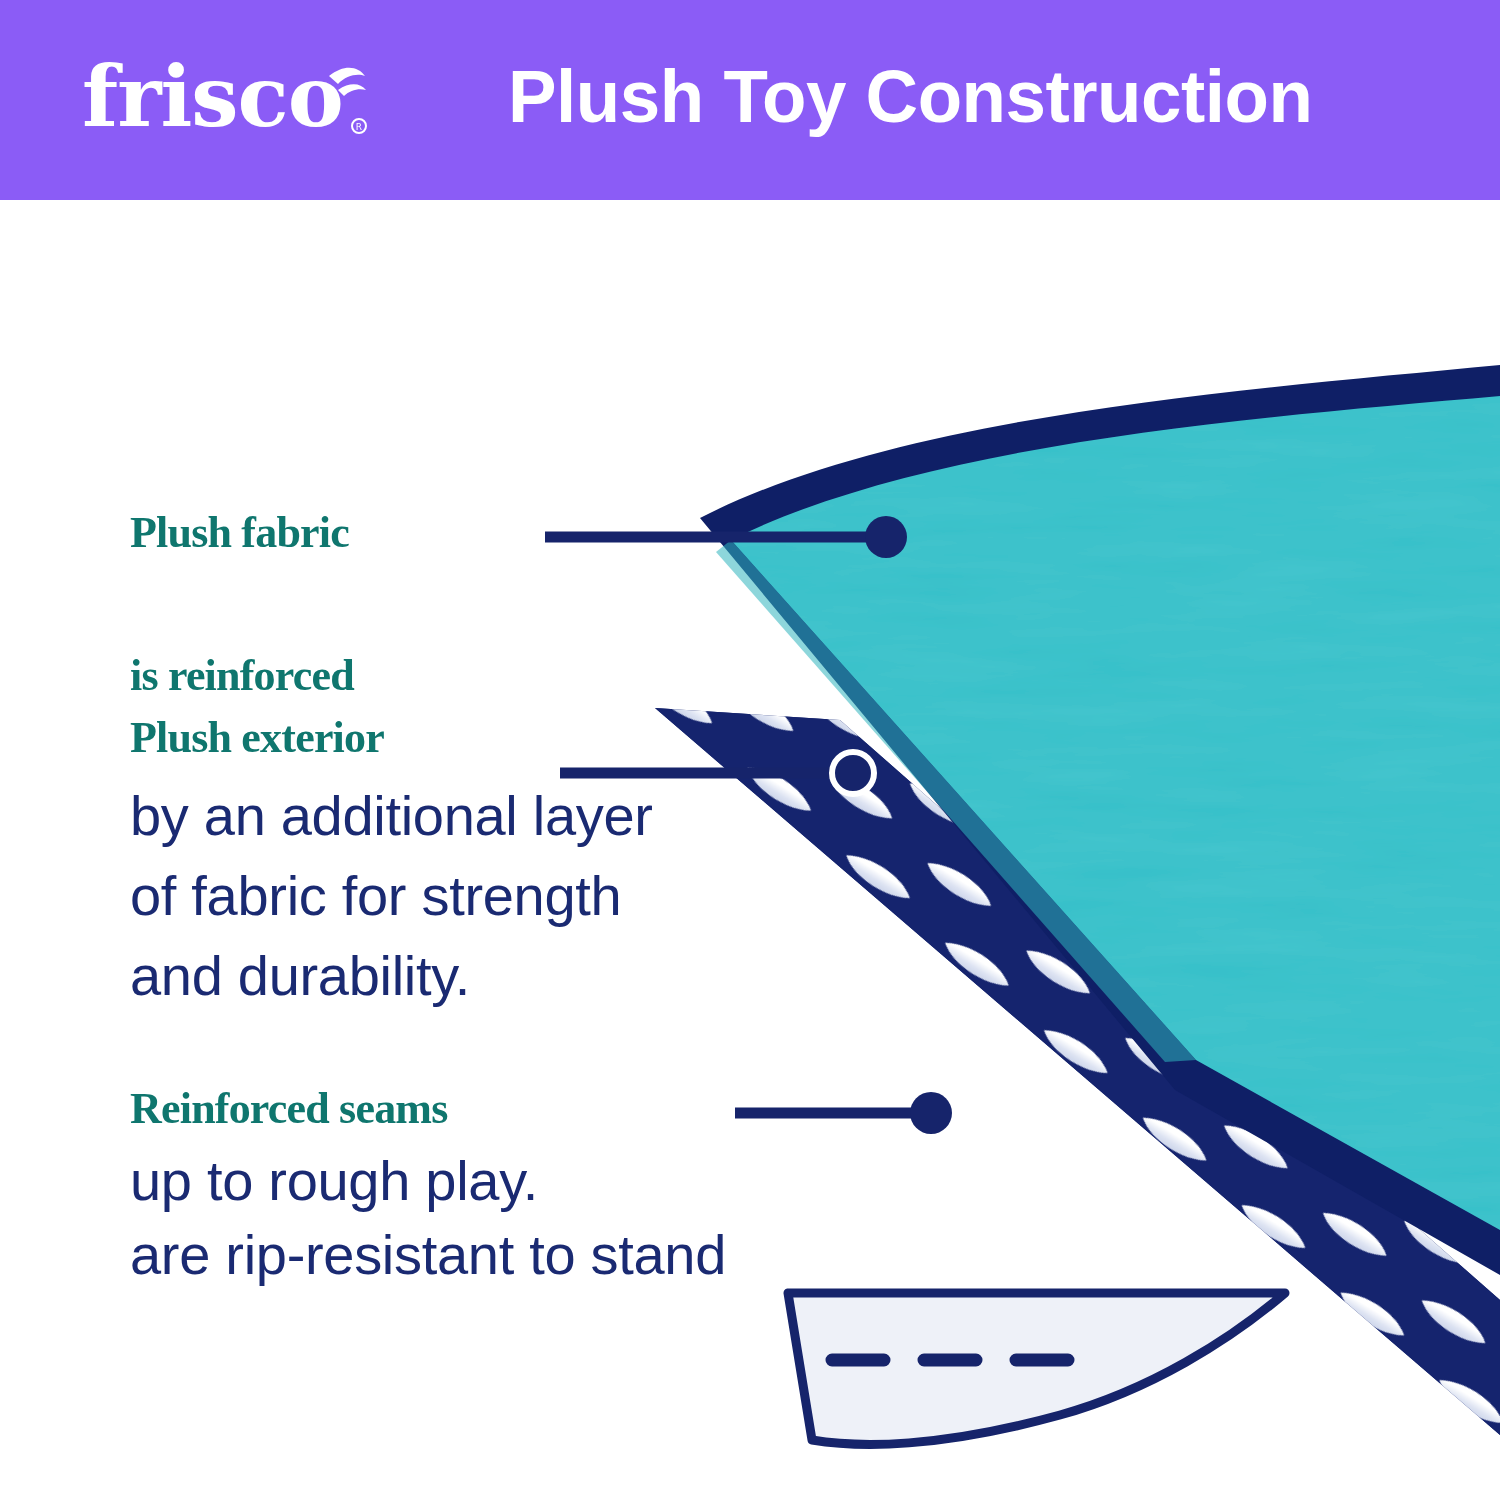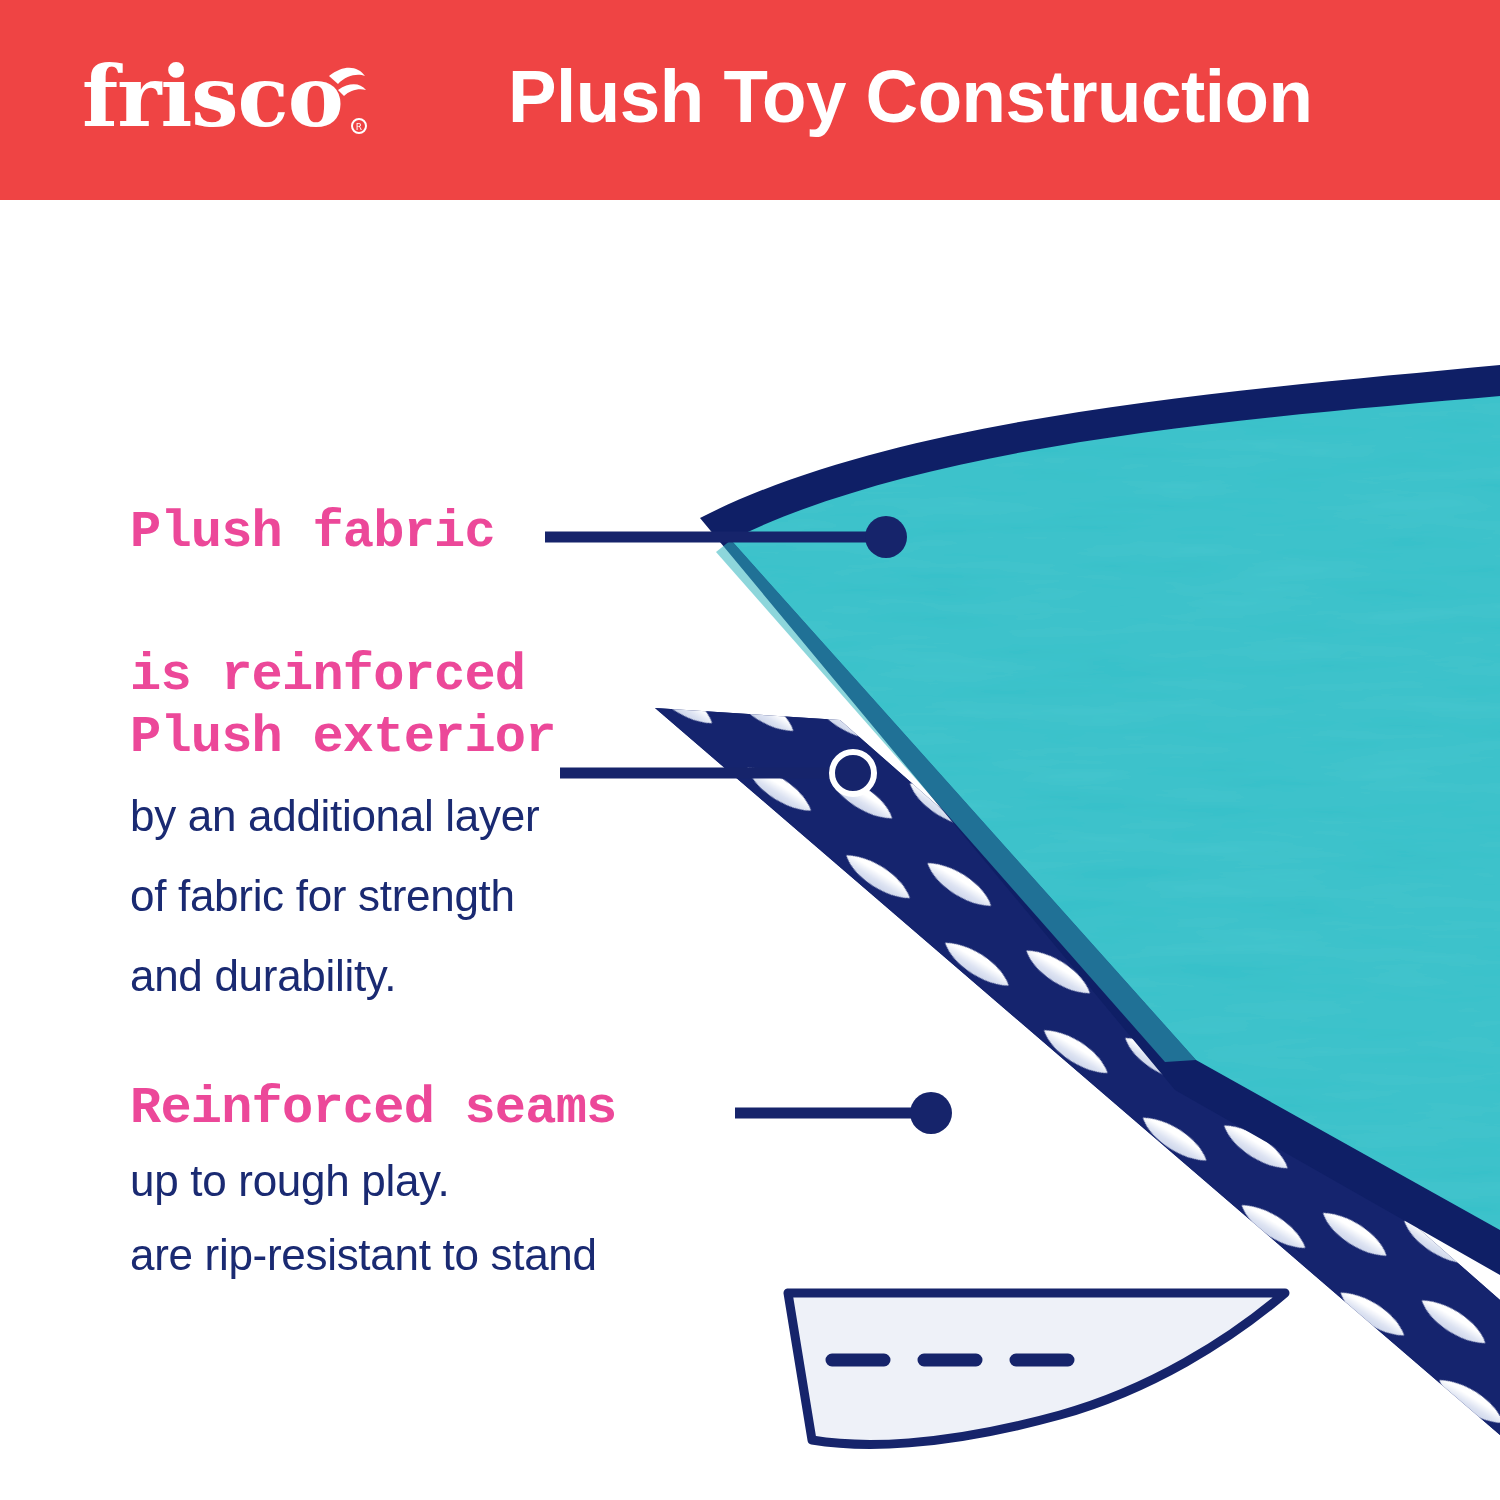--- a/index.html
+++ b/index.html
@@ -16,21 +16,21 @@
     font-family: "Liberation Sans", sans-serif;
   }
 
   
   #header-bar {
     position: absolute;
     left: 0;
     top: 0;
     width: 1500px;
     height: 200px;
-    background: #ef4444;
+    background: #8b5cf6;
   }
   #brand-logo {
     position: absolute;
     left: 82px;
     top: 46px;
     width: 300px;
     height: 104px;
   }
   #brand-logo svg { display: block; }
   #header-title {
@@ -59,31 +59,31 @@
     height: 1300px;
   }
   #illustration svg { display: block; }
 
   
   .callout {
     position: absolute;
     color: #132365;
   }
   .callout-head {
-    font-family: Liberation Mono, monospace;
-    font-size: 52px;
+    font-family: Liberation Serif, serif;
+    font-size: 44px;
     font-weight: bold;
     letter-spacing: -0.8px;
     line-height: 62px;
-    color: #ec4899;
+    color: #0f766e;
     white-space: nowrap;
   }
   .callout-body {
     font-family: "Liberation Sans", sans-serif;
-    font-size: 44px;
+    font-size: 56px;
     font-weight: normal;
     letter-spacing: -0.3px;
     line-height: 66px;
     color: #1a2a72;
     white-space: nowrap;
   }
 
   #callout-plush-fabric   { left: 130px; top: 502px; }
   #callout-plush-exterior { left: 130px; top: 645px; }
   #callout-reinforced-seams { left: 130px; top: 1078px; }

